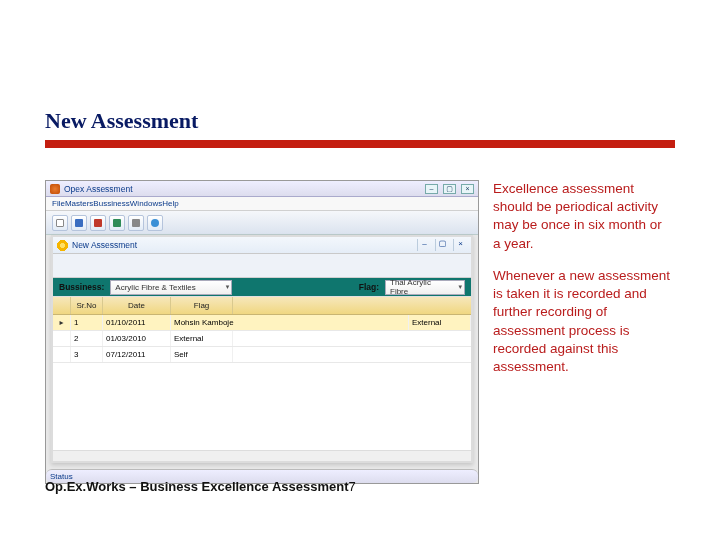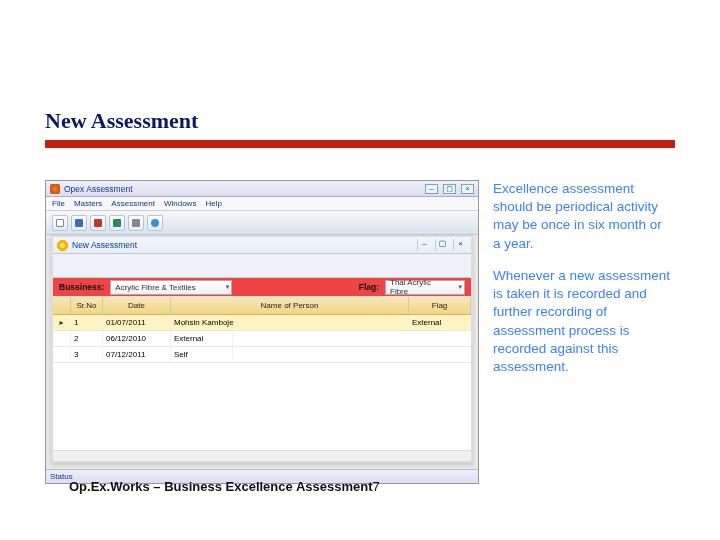--- a/index.html
+++ b/index.html
@@ -7,52 +7,52 @@
   .slide { padding: 0 45px; width: 100%; height: 100%; position: relative; }
   .title { font-family: "Times New Roman", serif; font-size: 22px; color: #081a63; padding-top: 108px; font-weight: bold; }
   .redbar { height: 8px; background: #c41e10; margin-top: 6px; }
   .content { display: flex; gap: 14px; margin-top: 32px; }
   .screenshot { width: 434px; height: 304px; border: 1px solid #999; background: #f2f2f2; position: relative; overflow: hidden; font-size: 9px; }
   .mainwin { position: absolute; top: 0; left: 0; right: 0; bottom: 0; background: #e8e8e8; }
   .titlebar { height: 16px; background: linear-gradient(#eef,#dde); display:flex; align-items:center; padding: 0 4px; gap: 4px; color:#0a3a8a; font-size: 8.5px; border-bottom: 1px solid #aac; }
   .titlebar .appicon { width:10px; height:10px; background: radial-gradient(circle,#e97b2e,#c14a00); border-radius:2px; }
   .titlebar .spacer { flex:1; }
   .wbtn { width: 13px; height: 10px; display:inline-block; border:1px solid #7aa; background:#e8f5f8; margin-left:1px; font-size:7px; text-align:center; line-height:8px; color:#246; }
-  .menubar { height: 14px; background:#f8f8f8; color:#0a3a8a; font-size:8px; display:flex; gap:9px; align-items:center; padding:0 6px; border-bottom:1px solid #d0d0d0;}
+  .menubar { height: 14px; background:#f8f8f8; color:#0a3a8a; font-size:8px; display:flex; align-items:center; padding:0 6px; border-bottom:1px solid #d0d0d0;}
   .toolbar { height: 24px; background: linear-gradient(#f5f7fa,#dbe3ef); display:flex; gap:3px; align-items:center; padding:0 6px; border-bottom:1px solid #bcc;}
   .toolbar .tico { width:16px; height:16px; border:1px solid #b5c4dc; background: linear-gradient(#fff,#e2ebf6); border-radius:2px; position:relative;}
   .toolbar .tico::after{content:""; position:absolute; inset:3px; border-radius:1px;}
   .tico.new::after{background:#fff; border:1px solid #888;}
   .tico.save::after{background:#3a6dc0;}
   .tico.del::after{background:#c0392b;}
   .tico.ref::after{background:#2e8b57;}
   .tico.prn::after{background:#888;}
   .tico.q::after{background:#3a90d6; border-radius:50%;}
   .subwin { position:absolute; top:54px; left:5px; right:5px; bottom:20px; background:#fff; border:2px solid #dcdcdc; box-shadow:0 2px 4px rgba(0,0,0,0.15);}
   .sub-tb { height:17px; background:linear-gradient(#f3f7fc,#e5edf7); border-bottom:1px solid #c9c9c9; display:flex; align-items:center; padding:0 4px; gap:4px; font-size:8.5px; color:#0a3a8a;}
   .sub-tb .star{ width:11px; height:11px; background: radial-gradient(circle,#ffe066 30%,#f6b500 31%,#f6b500 70%, transparent 71%); border-radius:2px;}
   .sub-tb .spacer{flex:1;}
   .sub-tb .sb{ width:14px; height:12px; border-left:1px solid #bcd; text-align:center; font-size:8px;}
   .subtool { height:24px; display:flex; gap:4px; align-items:center; padding:0 6px; background:#eef2f8; border-bottom:1px solid #d0d0d0;}
-  .fieldrow { height:19px; display:flex; align-items:center; padding:0 6px; gap:6px; background:#ef4444; font-size:8.5px; border-bottom:1px solid #e0e0e0;}
+  .fieldrow { height:19px; display:flex; align-items:center; padding:0 6px; gap:6px; background:#0f766e; font-size:8.5px; border-bottom:1px solid #e0e0e0;}
   .fieldrow b{font-weight:bold; color:#111;}
   .dd { height:15px; border:1px solid #aab; background:linear-gradient(#fff,#f0f0f0); padding:0 15px 0 4px; position:relative; font-size:8px; display:inline-flex; align-items:center; color:#333;}
   .dd::after{content:"▾"; position:absolute; right:2px; font-size:7px; color:#555;}
   .gridhdr { display:flex; background: linear-gradient(#f6e7bb,#f0d781); height:18px; border-bottom:1px solid #c9b572; font-size:8px; color:#222;}
   .gridhdr > div{ border-right:1px solid #d9c98e; display:flex; align-items:center; justify-content:center; padding:4px 2px;}
   .col-a{width:18px;} .col-sr{width:32px;} .col-dt{width:68px;} .col-np{flex:1} .col-fl{width:62px;text-align:right;}
   .row { display:flex; height:16px; font-size:8px; border-bottom:1px solid #e8e8e8;}
   .row > div{border-right:1px solid #f0f0f0; display:flex; align-items:center; padding:0 3px;}
   .row.sel{ background:#fff3c0 !important;}
   .row .col-a{justify-content:center; color:#333;}
-  .statusbar{ position:absolute; bottom:0; left:0; right:0; height:14px; background:linear-gradient(#eef,#dde); border-top:1px solid #bbb; font-size:8px; padding:0 4px; display:flex; align-items:center; color:#0a3a8a;}
+  .statusbar{ position:absolute; bottom:0; left:0; right:0; height:14px; background:linear-gradient(#eef,#dde); border-top:1px solid #bbb; font-size:8px; padding:0 4px; display:flex; align-items:center; color:#0a3a8a;border-radius:6px;}
   .substatus{ position:absolute; bottom:0; left:0; right:0; height:11px; background:#f0f0f0; border-top:1px solid #ddd;}
-  .right { width: 180px; font-size: 13.5px; line-height: 1.35; color:#3b82f6;}
+  .right { width: 180px; font-size: 13.5px; line-height: 1.35; color:#b91c1c;}
   .right p{ margin-bottom: 14px; }
-  .footer { position: absolute; bottom: 46px; left: 45px; right:45px; display:flex; font-size:13px; font-weight:bold; color:#111;margin-left:24px;}
+  .footer { position: absolute; bottom: 46px; left: 45px; right:45px; display:flex; font-size:13px; font-weight:bold; color:#111;}
   .footer .pg{font-weight:normal;}
 </style>
 </head>
 <body>
 
 <div class="slide">
   <div class="title">New Assessment</div>
   <div class="redbar"></div>
   <div class="content">
     <div class="screenshot">
@@ -61,21 +61,21 @@
           <span class="appicon"></span>
           <span>Opex Assessment</span>
           <span class="spacer"></span>
           <span class="wbtn">–</span>
           <span class="wbtn">▢</span>
           <span class="wbtn">×</span>
         </div>
         <div class="menubar">
           <span>File</span>
           <span>Masters</span>
-          <span>Assessment</span>
+          <span>Bussiness</span>
           <span>Windows</span>
           <span>Help</span>
         </div>
         <div class="toolbar">
           <span class="tico new"></span>
           <span class="tico save"></span>
           <span class="tico del"></span>
           <span class="tico ref"></span>
           <span class="tico prn"></span>
           <span class="tico q"></span>
@@ -99,34 +99,33 @@
             <b>Bussiness:</b>
             <span class="dd" style="width:122px">Acrylic Fibre &amp; Textiles</span>
             <span style="flex:1"></span>
             <b>Flag:</b>
             <span class="dd" style="width:80px">Thai Acrylic Fibre</span>
           </div>
           <div class="gridhdr">
             <div class="col-a"></div>
             <div class="col-sr">Sr.No</div>
             <div class="col-dt">Date</div>
-            <div class="col-np">Name of Person</div>
             <div class="col-fl">Flag</div>
           </div>
           <div class="row sel">
             <div class="col-a">▸</div>
             <div class="col-sr">1</div>
-            <div class="col-dt">01/07/2011</div>
+            <div class="col-dt">01/10/2011</div>
             <div class="col-np">Mohsin Kamboje</div>
             <div class="col-fl">External</div>
           </div>
           <div class="row">
             <div class="col-a"></div>
             <div class="col-sr">2</div>
-            <div class="col-dt">06/12/2010</div>
+            <div class="col-dt">01/03/2010</div>
             <div class="col-fl">External</div>
           </div>
           <div class="row">
             <div class="col-a"></div>
             <div class="col-sr">3</div>
             <div class="col-dt">07/12/2011</div>
             <div class="col-fl">Self</div>
           </div>
           <div class="substatus"></div>
         </div>

